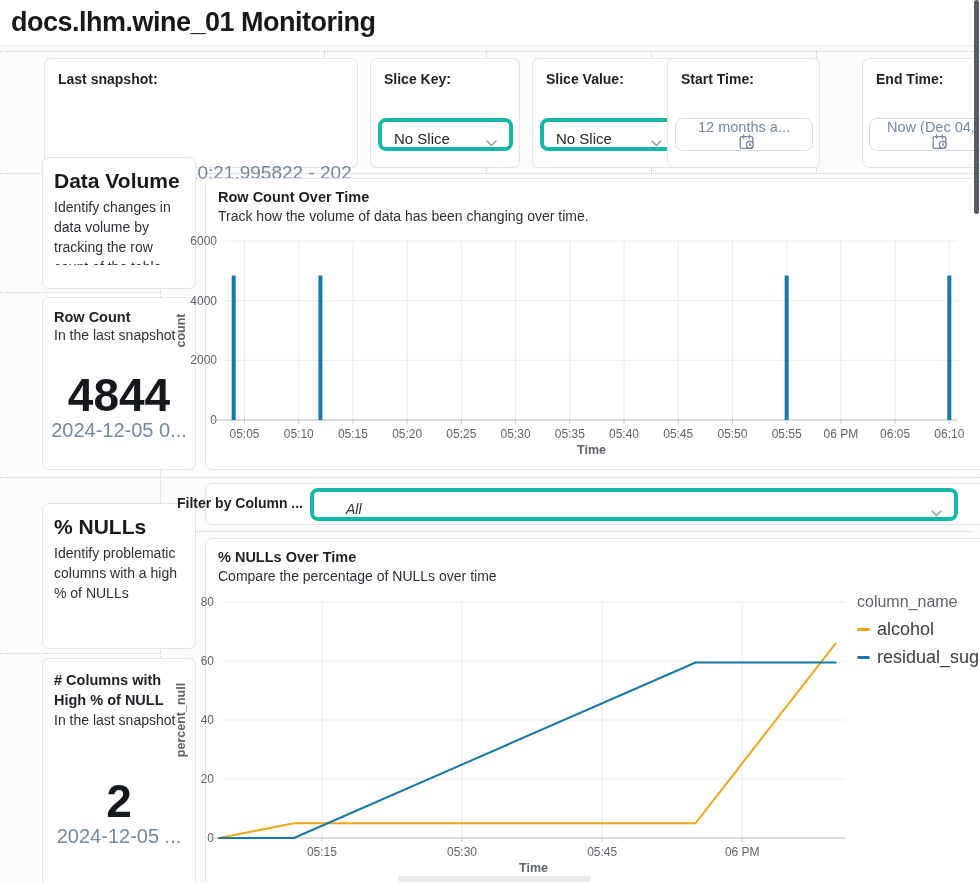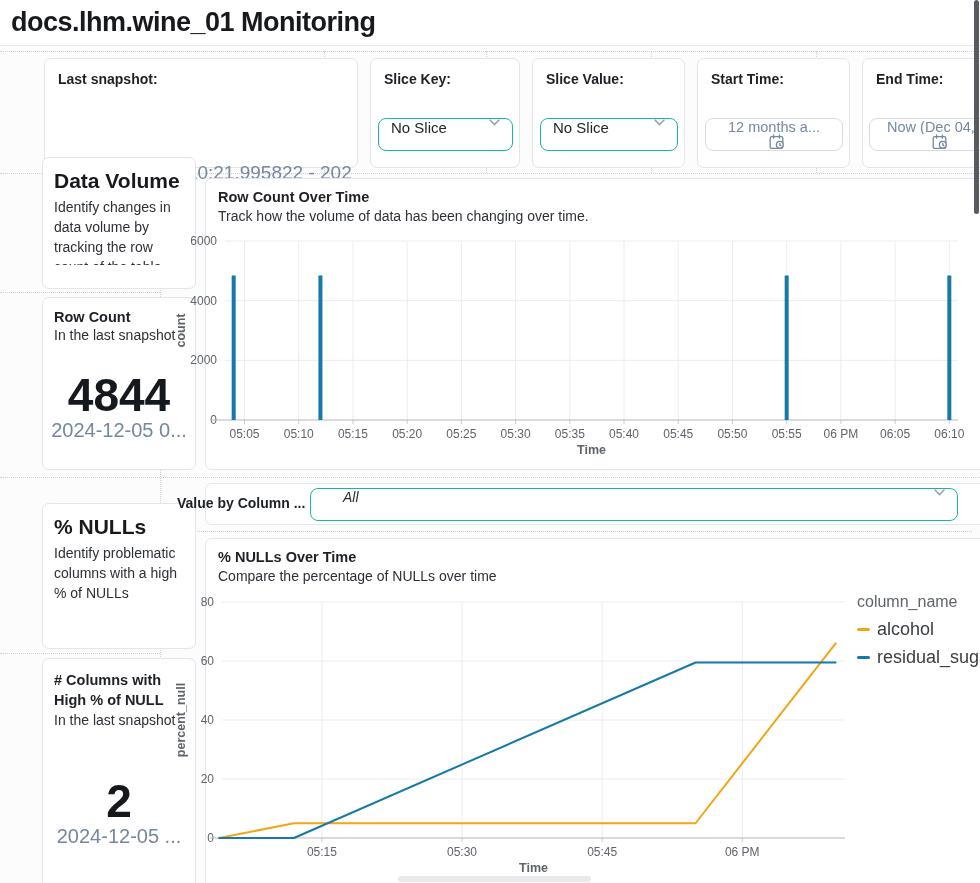--- a/index.html
+++ b/index.html
@@ -14,22 +14,22 @@
   .card { position:absolute; background:#fff; border:1px solid #e3e5e8; border-radius:7px; z-index:1;margin-left:40px; }
 
   .page-header { position:absolute; left:0; top:0; width:980px; height:46px; background:#fff;
     border-bottom:1px solid #e9ebed; z-index:1; }
   .page-header h1 { font-size:27px; font-weight:700; color:#17191c; letter-spacing:-0.5px;
     padding:7px 0 0 11px; }
 
   .card-label { font-size:14px; font-weight:700; color:#1d2025; }
   .toolbar-card .card-label { display:block; padding:12px 0 0 13px; }
 
-  .select { position:absolute; height:33px; border:1px solid #14b8a6; border-radius:8px; background:#fff;
-    display:flex; align-items:flex-start; padding:0 12px; cursor:pointer; }
+  .select { position:absolute; height:33px; border:4px solid #14b8a6; border-radius:8px; background:#fff;
+    display:flex; align-items:flex-end; padding:0 12px; cursor:pointer; }
   .select .sel-text { font-size:15px; color:#22262b; flex:1; }
   .select .chev { flex:none; margin-left:6px; }
 
   .dinput { position:absolute; height:33px; border:1px solid #d8dce2; border-radius:8px; background:#fff;
     display:flex; align-items:center; padding:0 10px; cursor:pointer;flex-direction:column; }
   .dinput .din-text { font-size:14.5px; color:#76879e; flex:1; white-space:nowrap; overflow:hidden; }
   .dinput .cal { flex:none; margin-left:6px; }
 
   .snap-value { position:absolute; left:13px; top:103px; width:294px; font-size:19px; color:#76879e;
     white-space:nowrap; overflow:hidden; }
@@ -104,21 +104,21 @@
   <div class="card toolbar-card" style="left:492px;top:58px;width:153px;height:110px;">
     <span class="card-label">Slice Value:</span>
     <div class="select" style="left:7px;top:59px;width:138px;">
       <span class="sel-text">No Slice</span>
       <svg class="chev" width="11" height="7" viewBox="0 0 11 7">
         <path d="M1 1 L5.5 5.5 L10 1" fill="none" stroke="#9aa3ad" stroke-width="1.6" stroke-linecap="round"></path>
       </svg>
     </div>
   </div>
 
-  <div class="card toolbar-card" style="left:657px;top:58px;width:153px;height:110px;">
+  <div class="card toolbar-card" style="left:627px;top:58px;width:153px;height:110px;">
     <span class="card-label">Start Time:</span>
     <div class="dinput" style="left:7px;top:59px;width:138px;">
       <span class="din-text">12 months a...</span>
       <svg class="cal" width="16" height="16" viewBox="0 0 16 16">
         <g fill="none" stroke="#76879e" stroke-width="1.3" stroke-linecap="round">
           <rect x="1.2" y="2.6" width="12.6" height="11.8" rx="1.6"></rect>
           <line x1="4.6" y1="1" x2="4.6" y2="4.2"></line>
             <line x1="10.4" y1="1" x2="10.4" y2="4.2"></line>
           <circle cx="10.8" cy="10.8" r="3.4" fill="#fff"></circle>
           <path d="M10.8 9.3 L10.8 10.9 L12 11.7"></path>
@@ -224,21 +224,21 @@
       <line x1="46" y1="190" x2="793" y2="190" stroke="#b3b7bb"></line>
       <rect x="66.67455621301787" y="45.48733333333334" width="4" height="144.51266666666666" fill="#1779a7"></rect>
       <rect x="153.42011834319538" y="45.48733333333334" width="4" height="144.51266666666666" fill="#1779a7"></rect>
       <rect x="619.6775147928994" y="45.48733333333334" width="4" height="144.51266666666666" fill="#1779a7"></rect>
       <rect x="782.3254437869821" y="45.48733333333334" width="4" height="144.51266666666666" fill="#1779a7"></rect>
       <text x="20" y="100.5" class="axis-title" text-anchor="middle" transform="rotate(-90 20 100.5)">count</text>
       <text x="426.5" y="224" class="axis-title" text-anchor="middle">Time</text>
     </svg>
 
   <div class="card" style="left:165px;top:483px;width:807px;height:42px;"></div>
-  <span class="card-label filter-label">Value by Column ...</span>
+  <span class="card-label filter-label">Filter by Column ...</span>
   <div class="select filter-select">
     <span class="sel-text">All</span>
     <svg class="chev" width="11" height="7" viewBox="0 0 11 7">
       <path d="M1 1 L5.5 5.5 L10 1" fill="none" stroke="#9aa3ad" stroke-width="1.6" stroke-linecap="round"></path>
     </svg>
   </div>
 
   <div class="card" style="left:165px;top:538px;width:807px;height:350px;">
     <div class="chart-title">% NULLs Over Time</div>
     <div class="chart-sub">Compare the percentage of NULLs over time</div>

